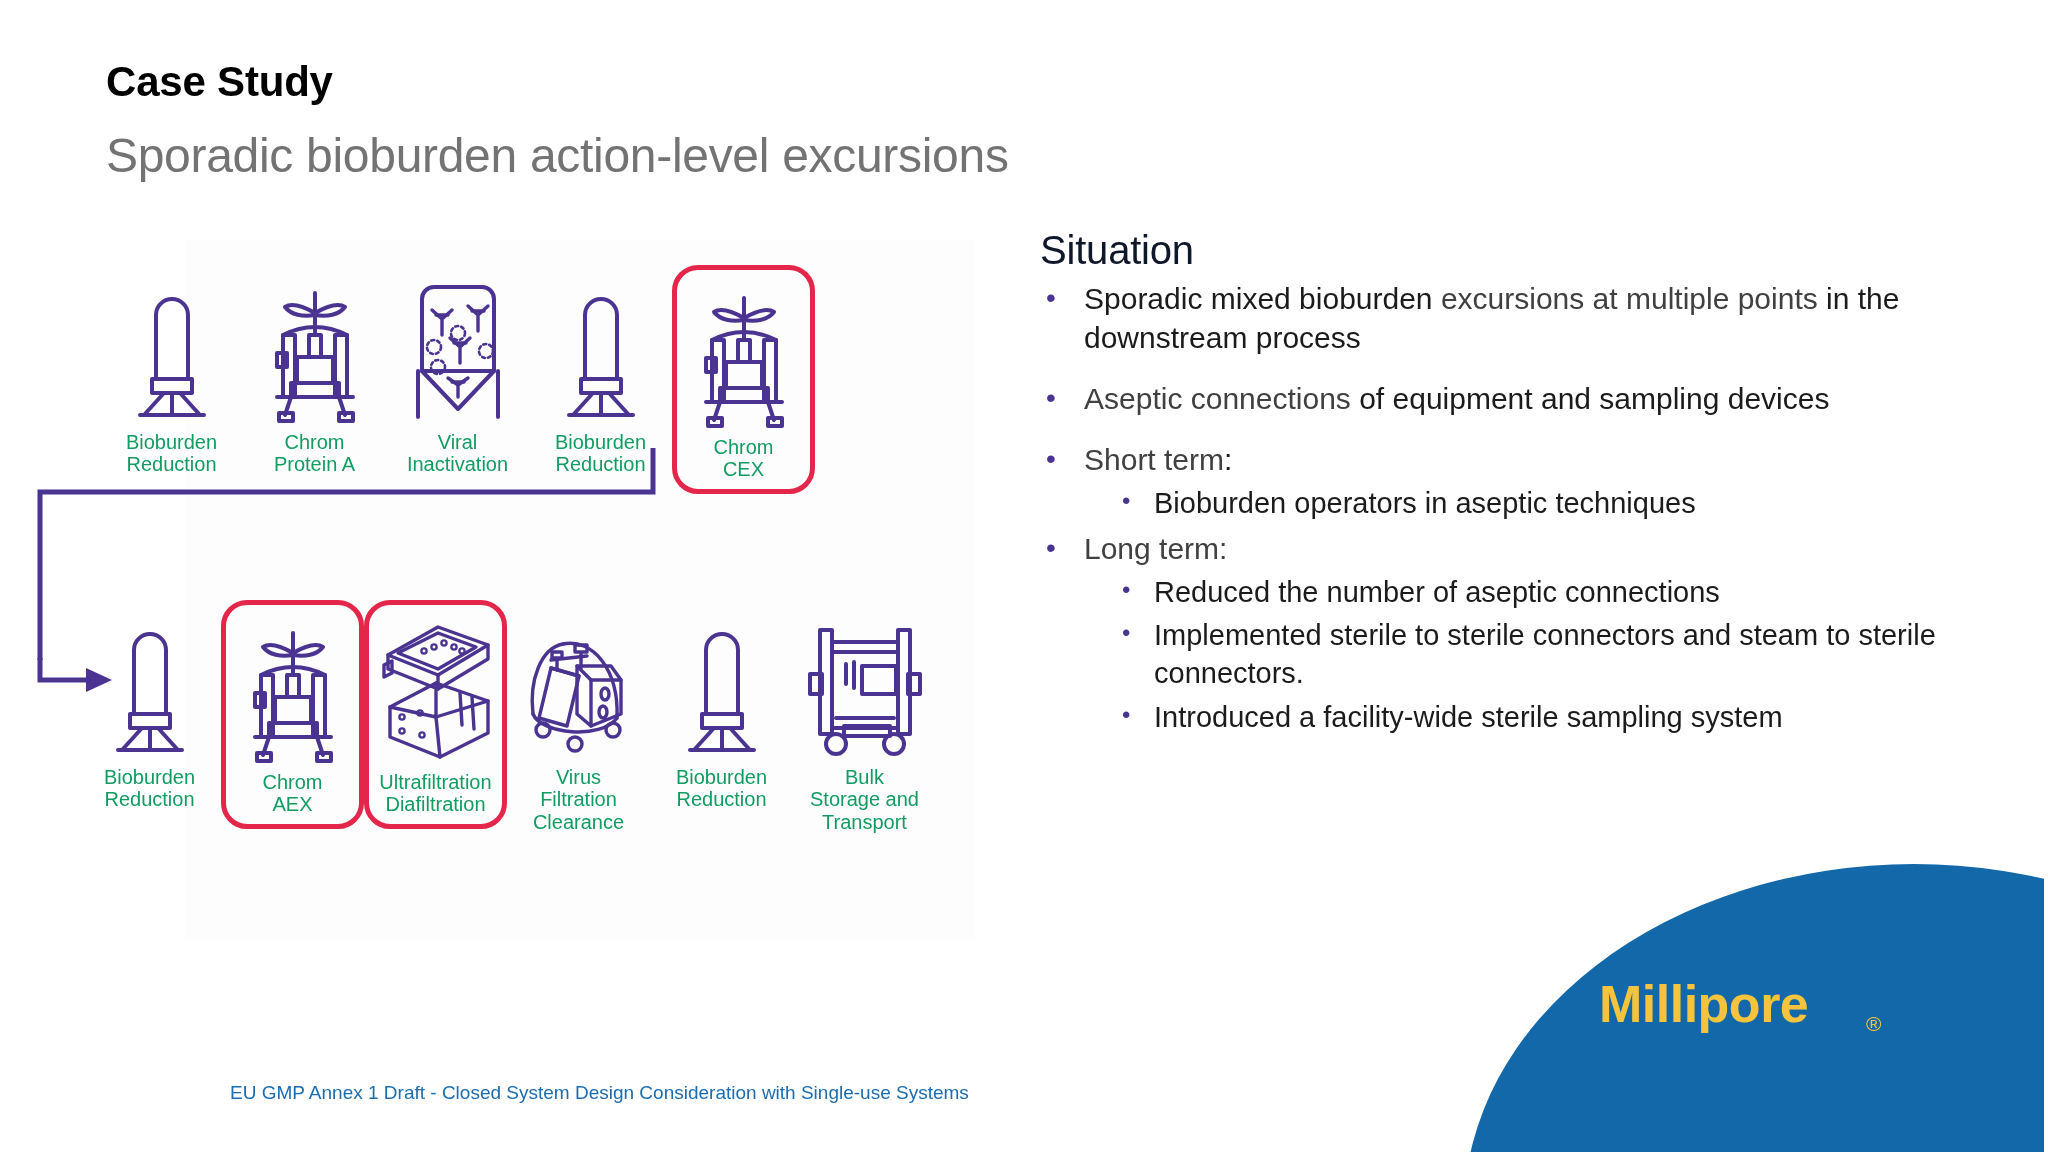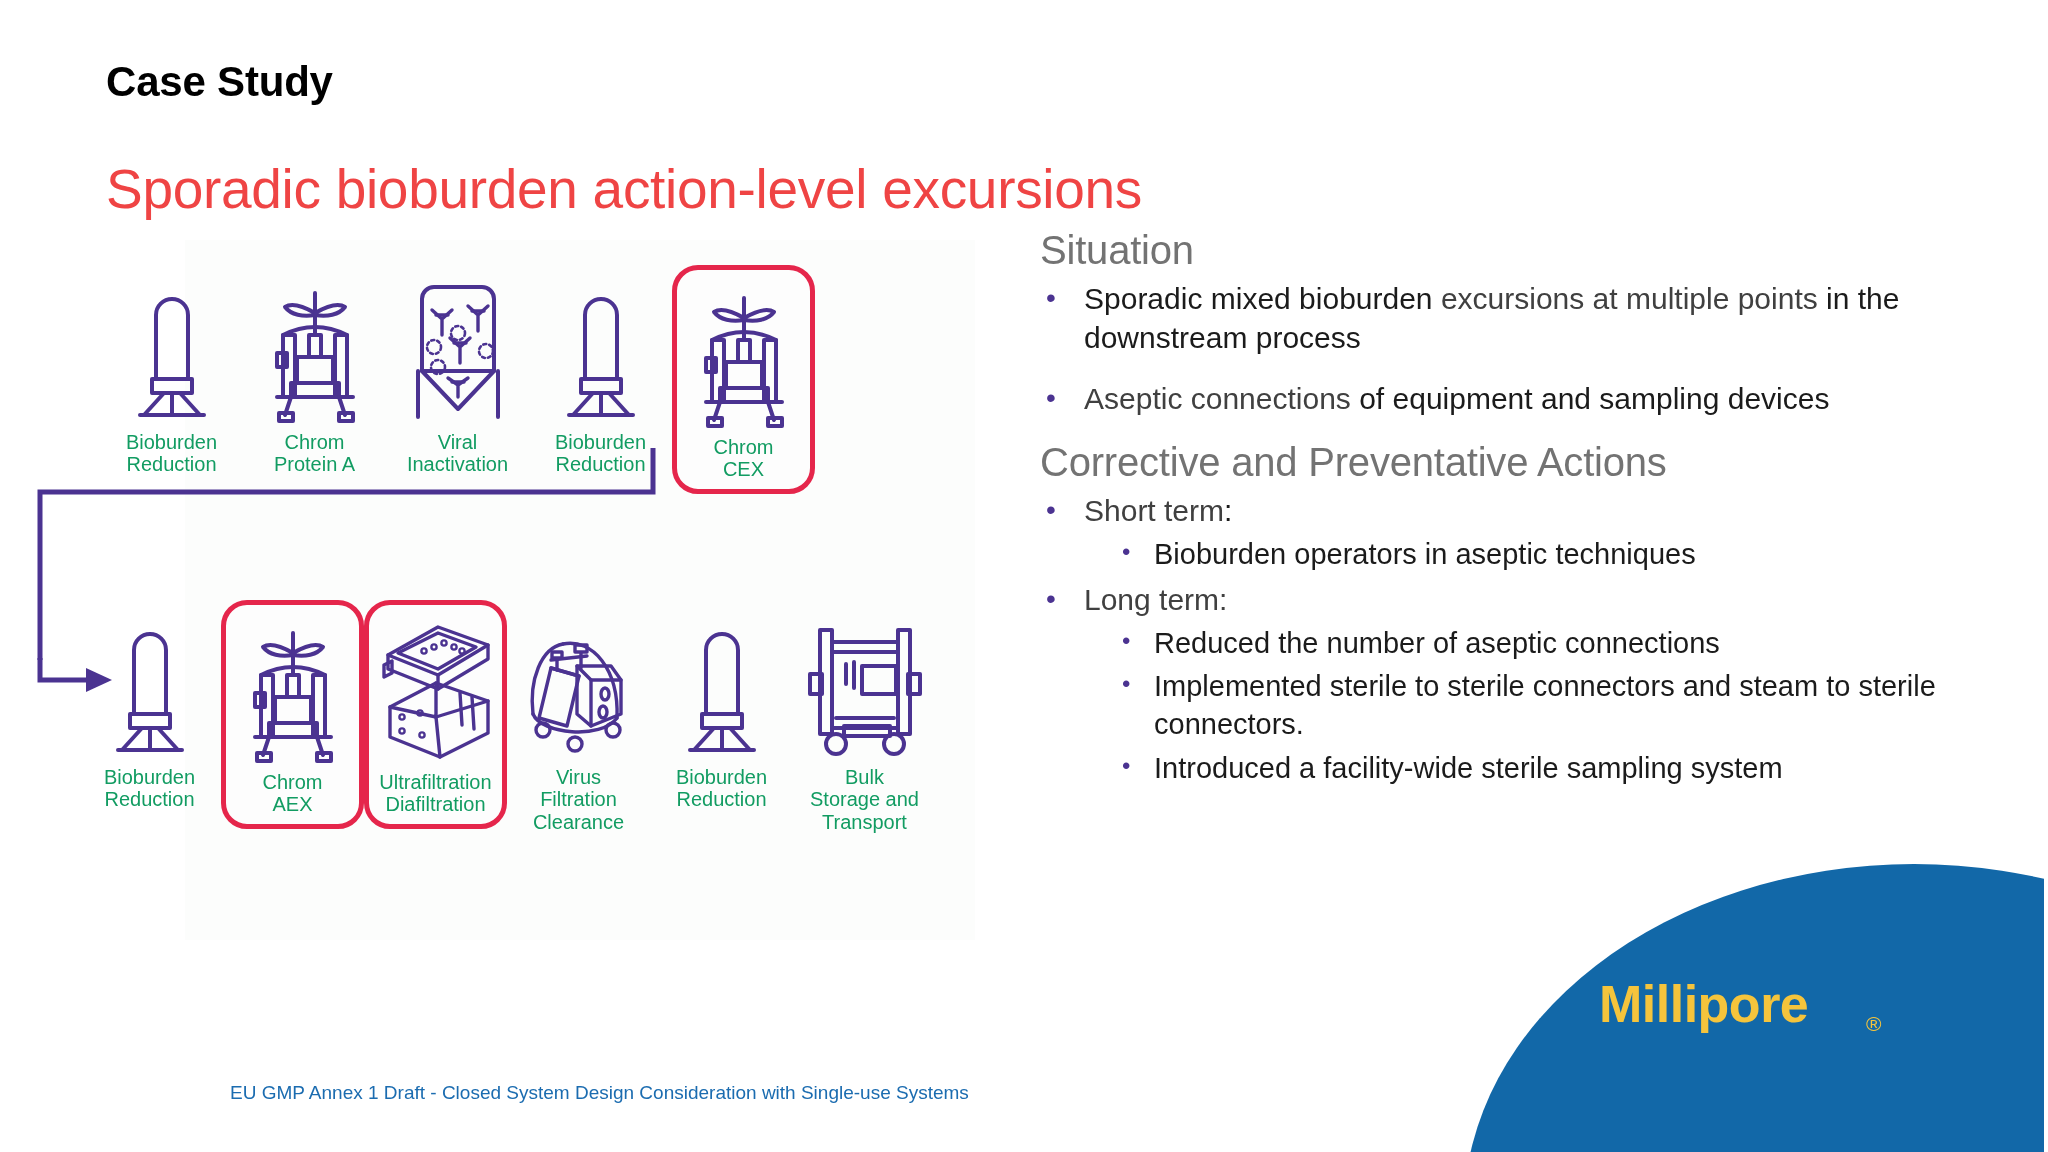--- a/index.html
+++ b/index.html
@@ -19,25 +19,24 @@
     position: absolute;
     left: 106px; top: 58px;
     font-size: 42px;
     font-weight: bold;
     color: #000000;
     letter-spacing: -0.2px;
   }
   .subtitle {
     position: absolute;
     left: 106px; top: 128px;
-    font-size: 55px;
+    font-size: 48px;
     font-weight: normal;
-    color: #ef4444;
+    color: #737373;
     letter-spacing: -0.3px;
-    margin-top: 29px;
   }
 
   
   #diagram-panel {
     position: absolute;
     left: 0px; top: 210px;
     width: 985px; height: 730px;
   }
   .panel-bg {
     position: absolute;
@@ -101,21 +100,21 @@
   }
 
   
   #content {
     position: absolute;
     left: 1040px; top: 228px;
     width: 985px;
   }
   .sec-head {
     font-size: 40px;
-    color: #737373;
+    color: #0f172a;
     margin: 0 0 6px 0;
     letter-spacing: -0.2px;
   }
   .sec-block { margin-bottom: 22px; }
   .bullet {
     display: flex;
     align-items: flex-start;
     margin: 6px 0 6px 0;
   }
   .bullet .dot {
@@ -469,21 +468,20 @@
   </div>
 
   <div class="sec-block">
     <div class="bullet">
       <span class="dot">•</span>
       <span class="btxt"><span></span><span class="em">Aseptic connections</span><span> of equipment and sampling devices</span></span>
     </div>
   </div>
 
   <div class="sec-block">
-    <div class="sec-head">Corrective and Preventative Actions</div>
 
     <div class="bullet">
       <span class="dot">•</span>
       <span class="btxt"><span class="em">Short term</span><span>:</span></span>
     </div>
 
     <div class="bullet sub">
       <span class="dot">•</span>
       <span class="btxt">Bioburden operators in aseptic techniques</span>
     </div>

